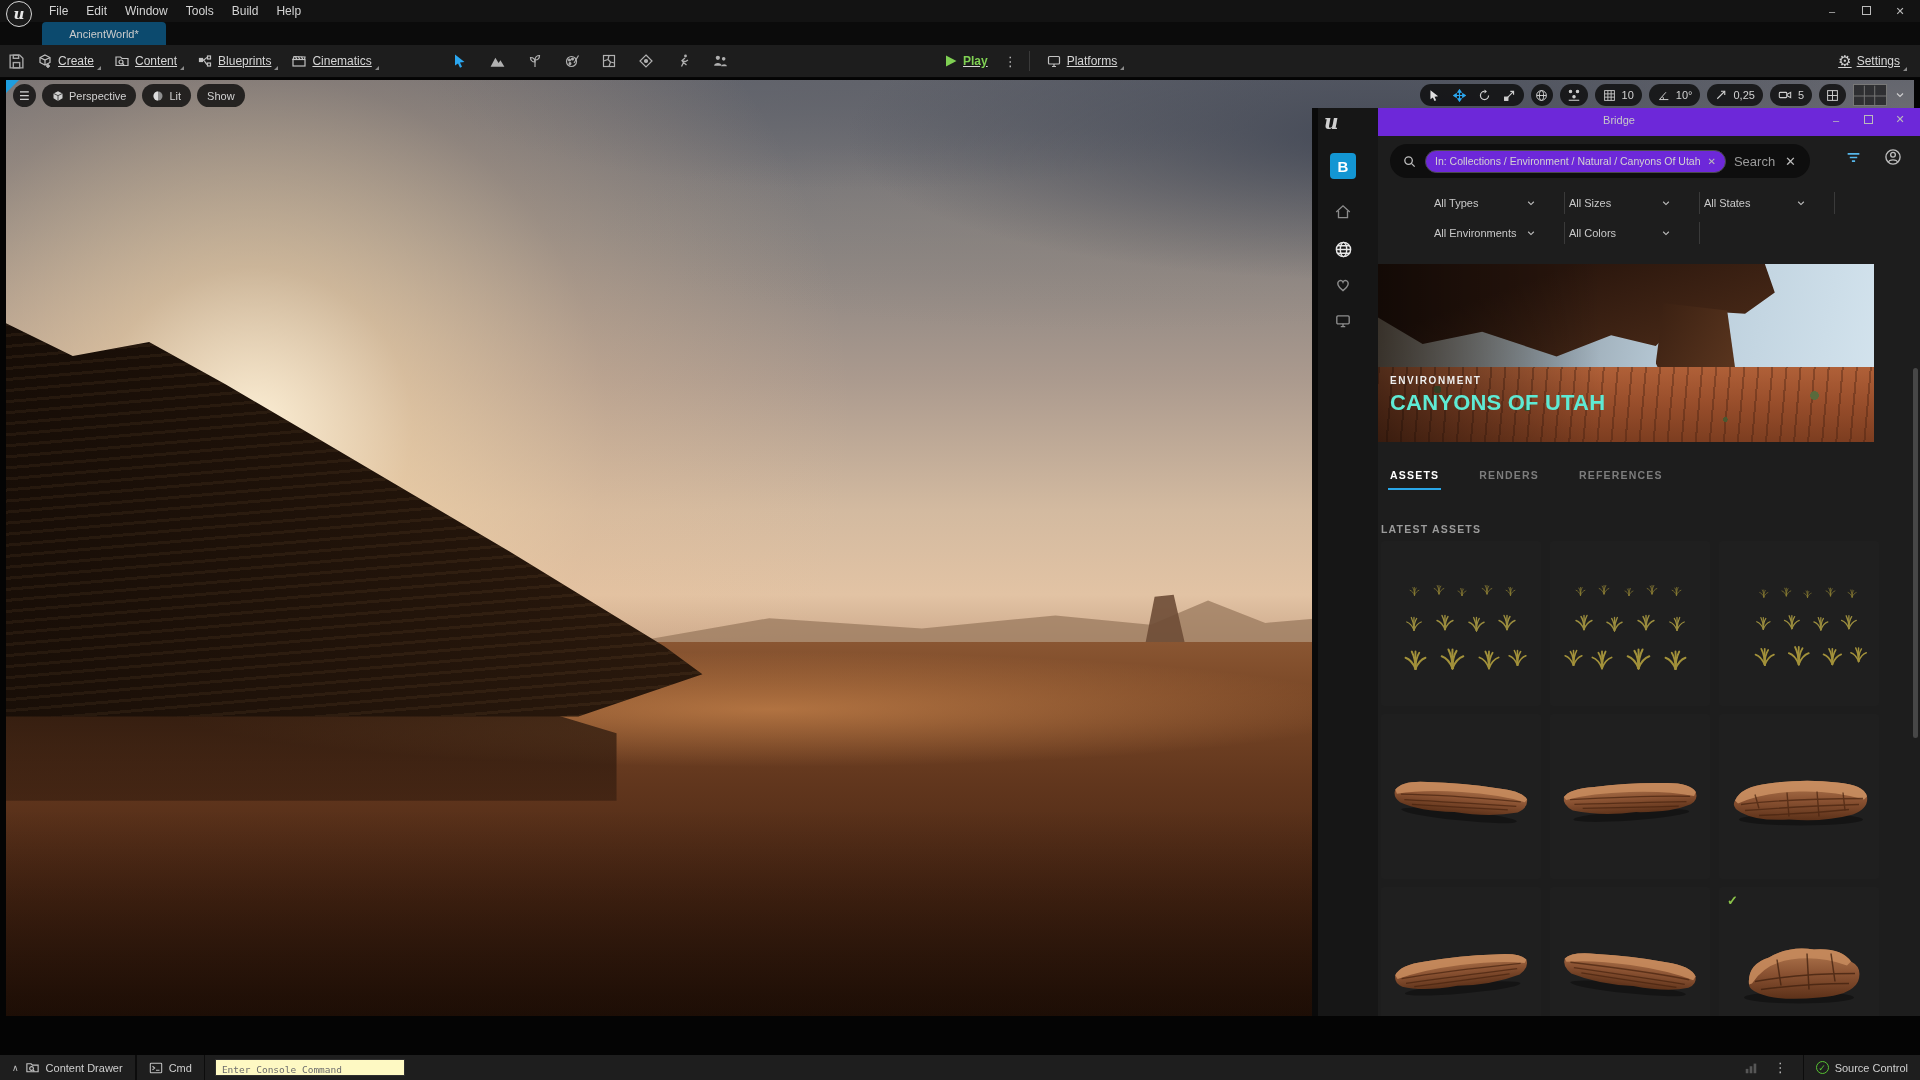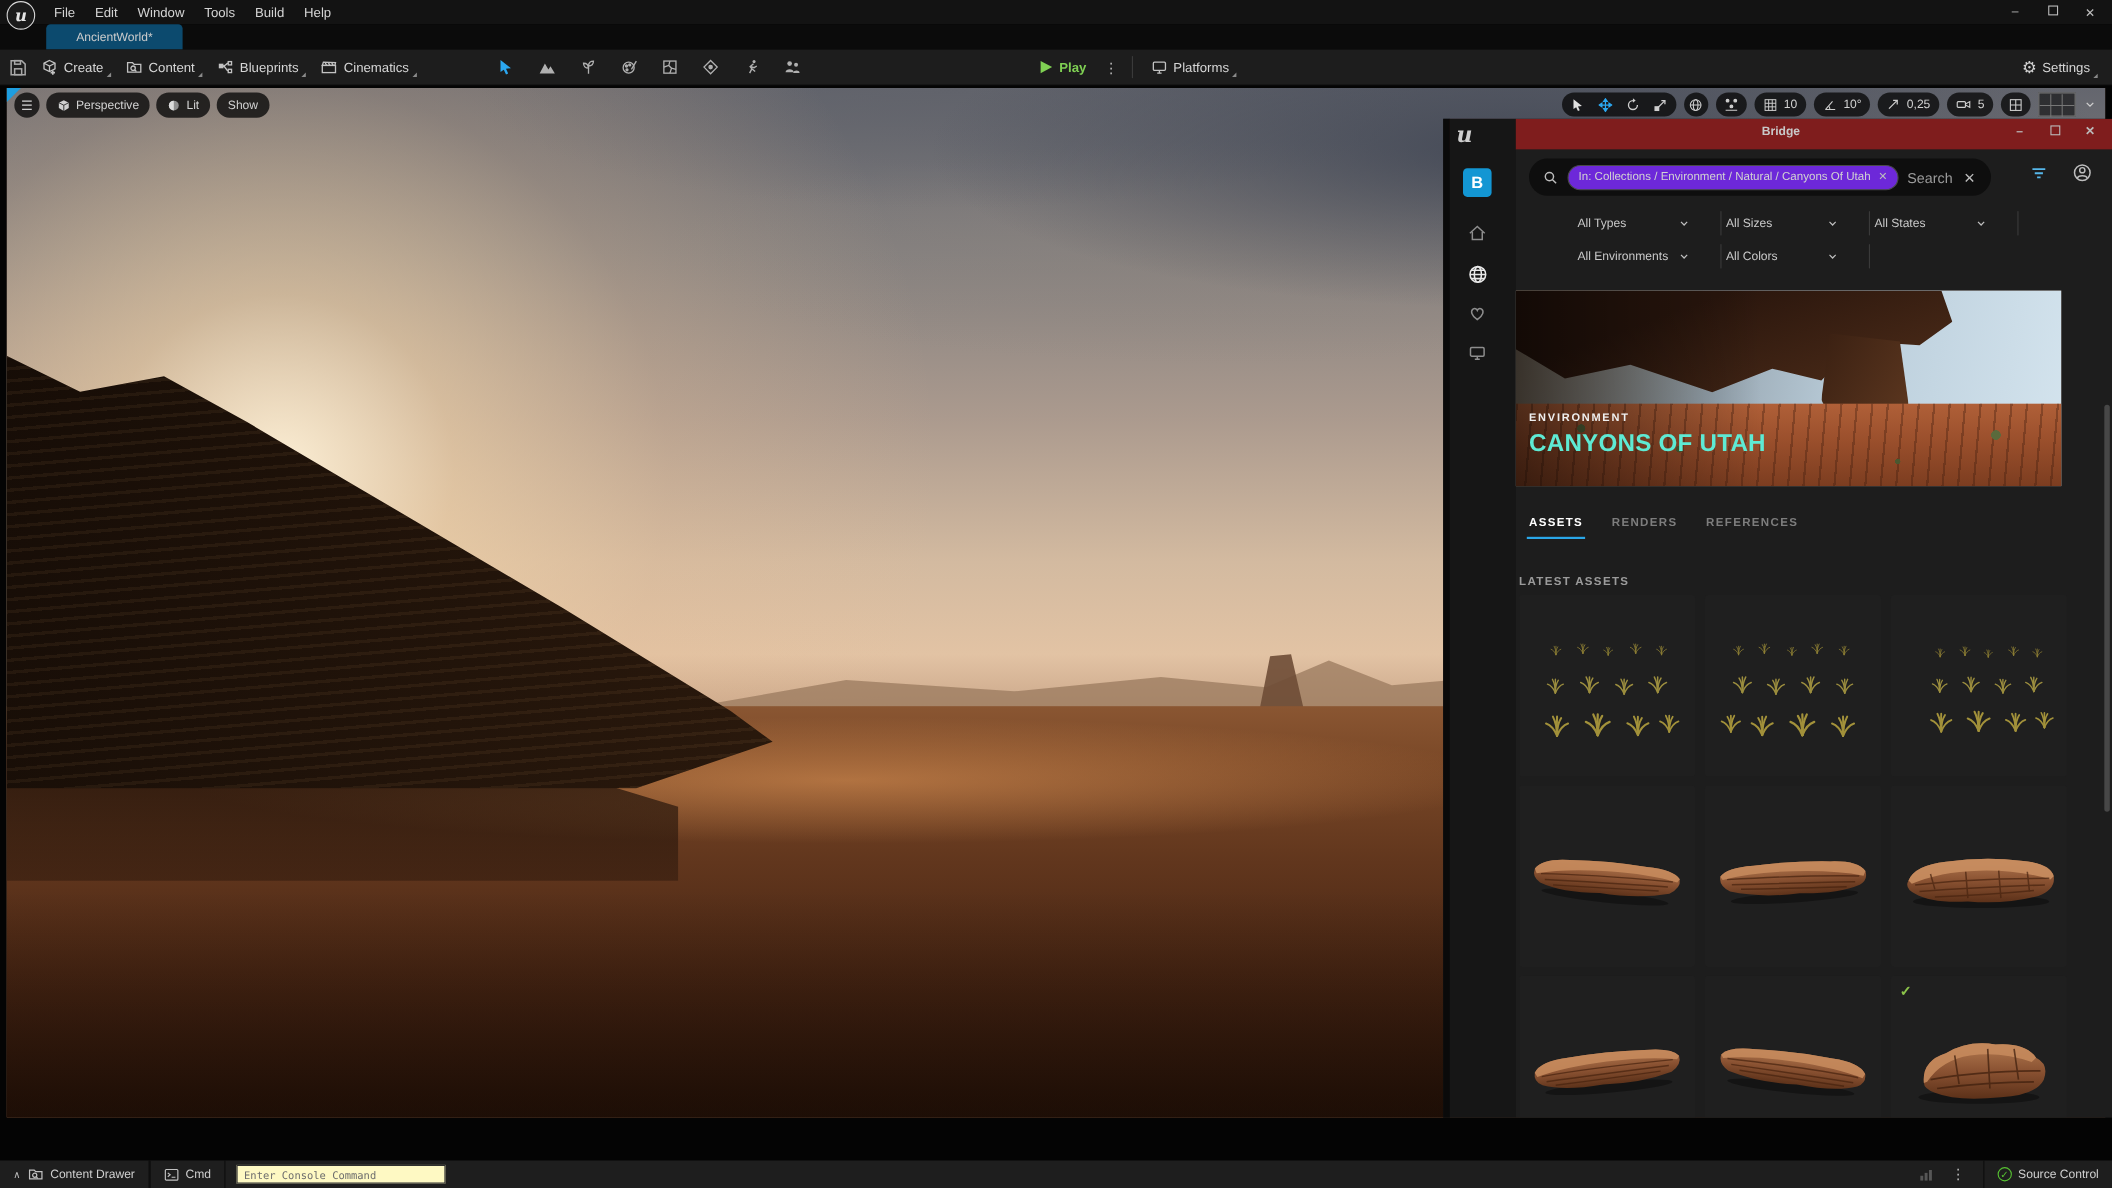--- a/index.html
+++ b/index.html
@@ -23,21 +23,21 @@
   .tabrow { position:absolute; left:0; top:22px; width:1920px; height:23px; background:#0b0b0b; }
   .level-tab { position:absolute; left:42px; top:0; width:124px; height:23px; background:#0c4a6e;
                border-radius:4px 4px 0 0; display:flex; align-items:center; justify-content:center;
                font-size:11px; color:#cccccc; }
 
   
   .toolbar { position:absolute; left:0; top:45px; width:1920px; height:33px; background:#1d1d1d;
              border-bottom:1px solid #060606; }
   .tb-group { position:absolute; top:0; height:32px; display:flex; align-items:center; gap:6px; }
   .tb-btn { position:relative; display:flex; align-items:center; gap:5px; padding:4px 8px 4px 6px;
-            font-size:12px; color:#d6d6d6; }
+            font-size:12px; color:#d6d6d6;text-decoration:underline; }
   .tb-btn.has-sub::after { content:""; position:absolute; right:1px; bottom:3px; width:0; height:0;
             border-left:4px solid transparent; border-bottom:4px solid #8a8a8a; }
   .icon { display:inline-flex; align-items:center; justify-content:center; }
   .sep-v { width:1px; height:20px; background:#3a3a3a; margin:0 4px; }
   .modes { position:absolute; left:452px; top:0; height:32px; display:flex; align-items:center; gap:21px; }
   .play-lbl { color:#7fd053; font-size:12px; font-weight:bold; }
   .dots { color:#bdbdbd; font-size:13px; letter-spacing:0; padding:0 2px; }
   .settings-group { position:absolute; right:12px; top:0; height:32px; display:flex; align-items:center; gap:5px; }
   .gear { font-size:15px; color:#d0d0d0; font-family:"DejaVu Sans",sans-serif; }
 
@@ -79,21 +79,21 @@
       display:flex; align-items:center; justify-content:center; color:#cfcfcf; font-size:12px; }
   .pill { height:23px; border-radius:12px; background:rgba(10,10,10,.8); display:flex; align-items:center;
       gap:5px; padding:0 10px; font-size:11px; color:#d2d2d2; }
   .vp-right { position:absolute; right:8px; top:4px; display:flex; gap:7px; align-items:center; }
   .vp-pill { height:22px; border-radius:11px; background:rgba(10,10,10,.8); display:flex; align-items:center;
       gap:6px; padding:0 8px; font-size:11px; color:#d2d2d2; }
 
   
   .bridge { position:absolute; left:1312px; top:108px; width:608px; height:908px; background:#1d1d1d;
       border-left:6px solid #0a0a0a; overflow:hidden; }
-  .b-titlebar { position:absolute; left:0; top:0; width:100%; height:28px; background:#7f1d1d;font-weight:bold; }
+  .b-titlebar { position:absolute; left:0; top:0; width:100%; height:28px; background:#6d28d9; }
   .b-title { position:absolute; left:0; right:0; top:6px; text-align:center; font-size:11px; color:#c8c8c8; }
   .b-ctrls { position:absolute; right:14px; top:5px; display:flex; gap:20px; align-items:center; }
   .b-rail { position:absolute; left:0; top:0; width:60px; height:100%; background:#161616; }
   .rail-ue { position:absolute; left:6px; top:2px; font-family:"DejaVu Serif",serif; font-weight:bold; font-style:italic;
       font-size:20px; color:#cfcfcf; }
   .rail-b { position:absolute; left:12px; top:45px; width:26px; height:26px; background:#1396d3; border-radius:4px;
       display:flex; align-items:center; justify-content:center; color:#fff; font-weight:bold; font-size:15px; }
   .rail-ic { position:absolute; left:13px; width:24px; height:24px; display:flex; align-items:center; justify-content:center; }
   .b-content { position:absolute; left:60px; top:28px; right:0; bottom:0; background:#1d1d1d; }
   .searchbar { position:absolute; left:12px; top:8px; width:420px; height:34px; background:#0e0e0e; border-radius:17px;
@@ -123,21 +123,21 @@
   .hero-ground::after { content:""; position:absolute; inset:0; background:
       radial-gradient(circle 6px at 12% 30%, #56663a 60%, transparent 65%),
       radial-gradient(circle 5px at 30% 55%, #4e5e34 60%, transparent 65%),
       radial-gradient(circle 7px at 88% 38%, #5a6a3c 60%, transparent 65%),
       radial-gradient(circle 4px at 70% 70%, #4a5830 60%, transparent 65%),
       repeating-linear-gradient(95deg, rgba(60,26,12,.35) 0 2px, transparent 2px 14px); }
   .hero-shade { position:absolute; inset:0; background:linear-gradient(90deg, rgba(0,0,0,.55), transparent 45%); }
   .hero-text { position:absolute; left:12px; bottom:26px; z-index:2; }
   .hero-cat { font-size:10px; font-weight:bold; letter-spacing:1.6px; color:#efefef; }
   .hero-title { font-size:22px; font-weight:900; letter-spacing:.2px; color:#5eead4; margin-top:4px; }
-  .b-tabs { position:absolute; left:12px; top:333px; display:flex; gap:26px;text-align:center; }
+  .b-tabs { position:absolute; left:12px; top:333px; display:flex; gap:40px;text-align:center; }
   .b-tab { font-size:10.5px; font-weight:bold; letter-spacing:1.2px; color:#7d7d7d; padding-bottom:9px; position:relative; }
   .b-tab.active { color:#fff; }
   .b-tab.active::after { content:""; position:absolute; left:-2px; right:-2px; bottom:0; height:2px; background:#2aa7e8; }
   .section-title { position:absolute; left:3px; top:387px; font-size:10.5px; font-weight:bold; letter-spacing:1.2px; color:#9b9b9b; }
   .grid { position:absolute; left:3px; top:405px; width:498px; }
   .tile { position:absolute; width:160px; height:165px; background:#1f1f1f; border-radius:3px; overflow:hidden; }
   .tile svg { width:100%; height:100%; }
   .check-badge { position:absolute; left:8px; top:6px; color:#8bc34a; font-size:13px; font-weight:bold; }
   .b-scroll { position:absolute; right:2px; top:232px; width:5px; height:370px; background:#474747; border-radius:3px; }
 

